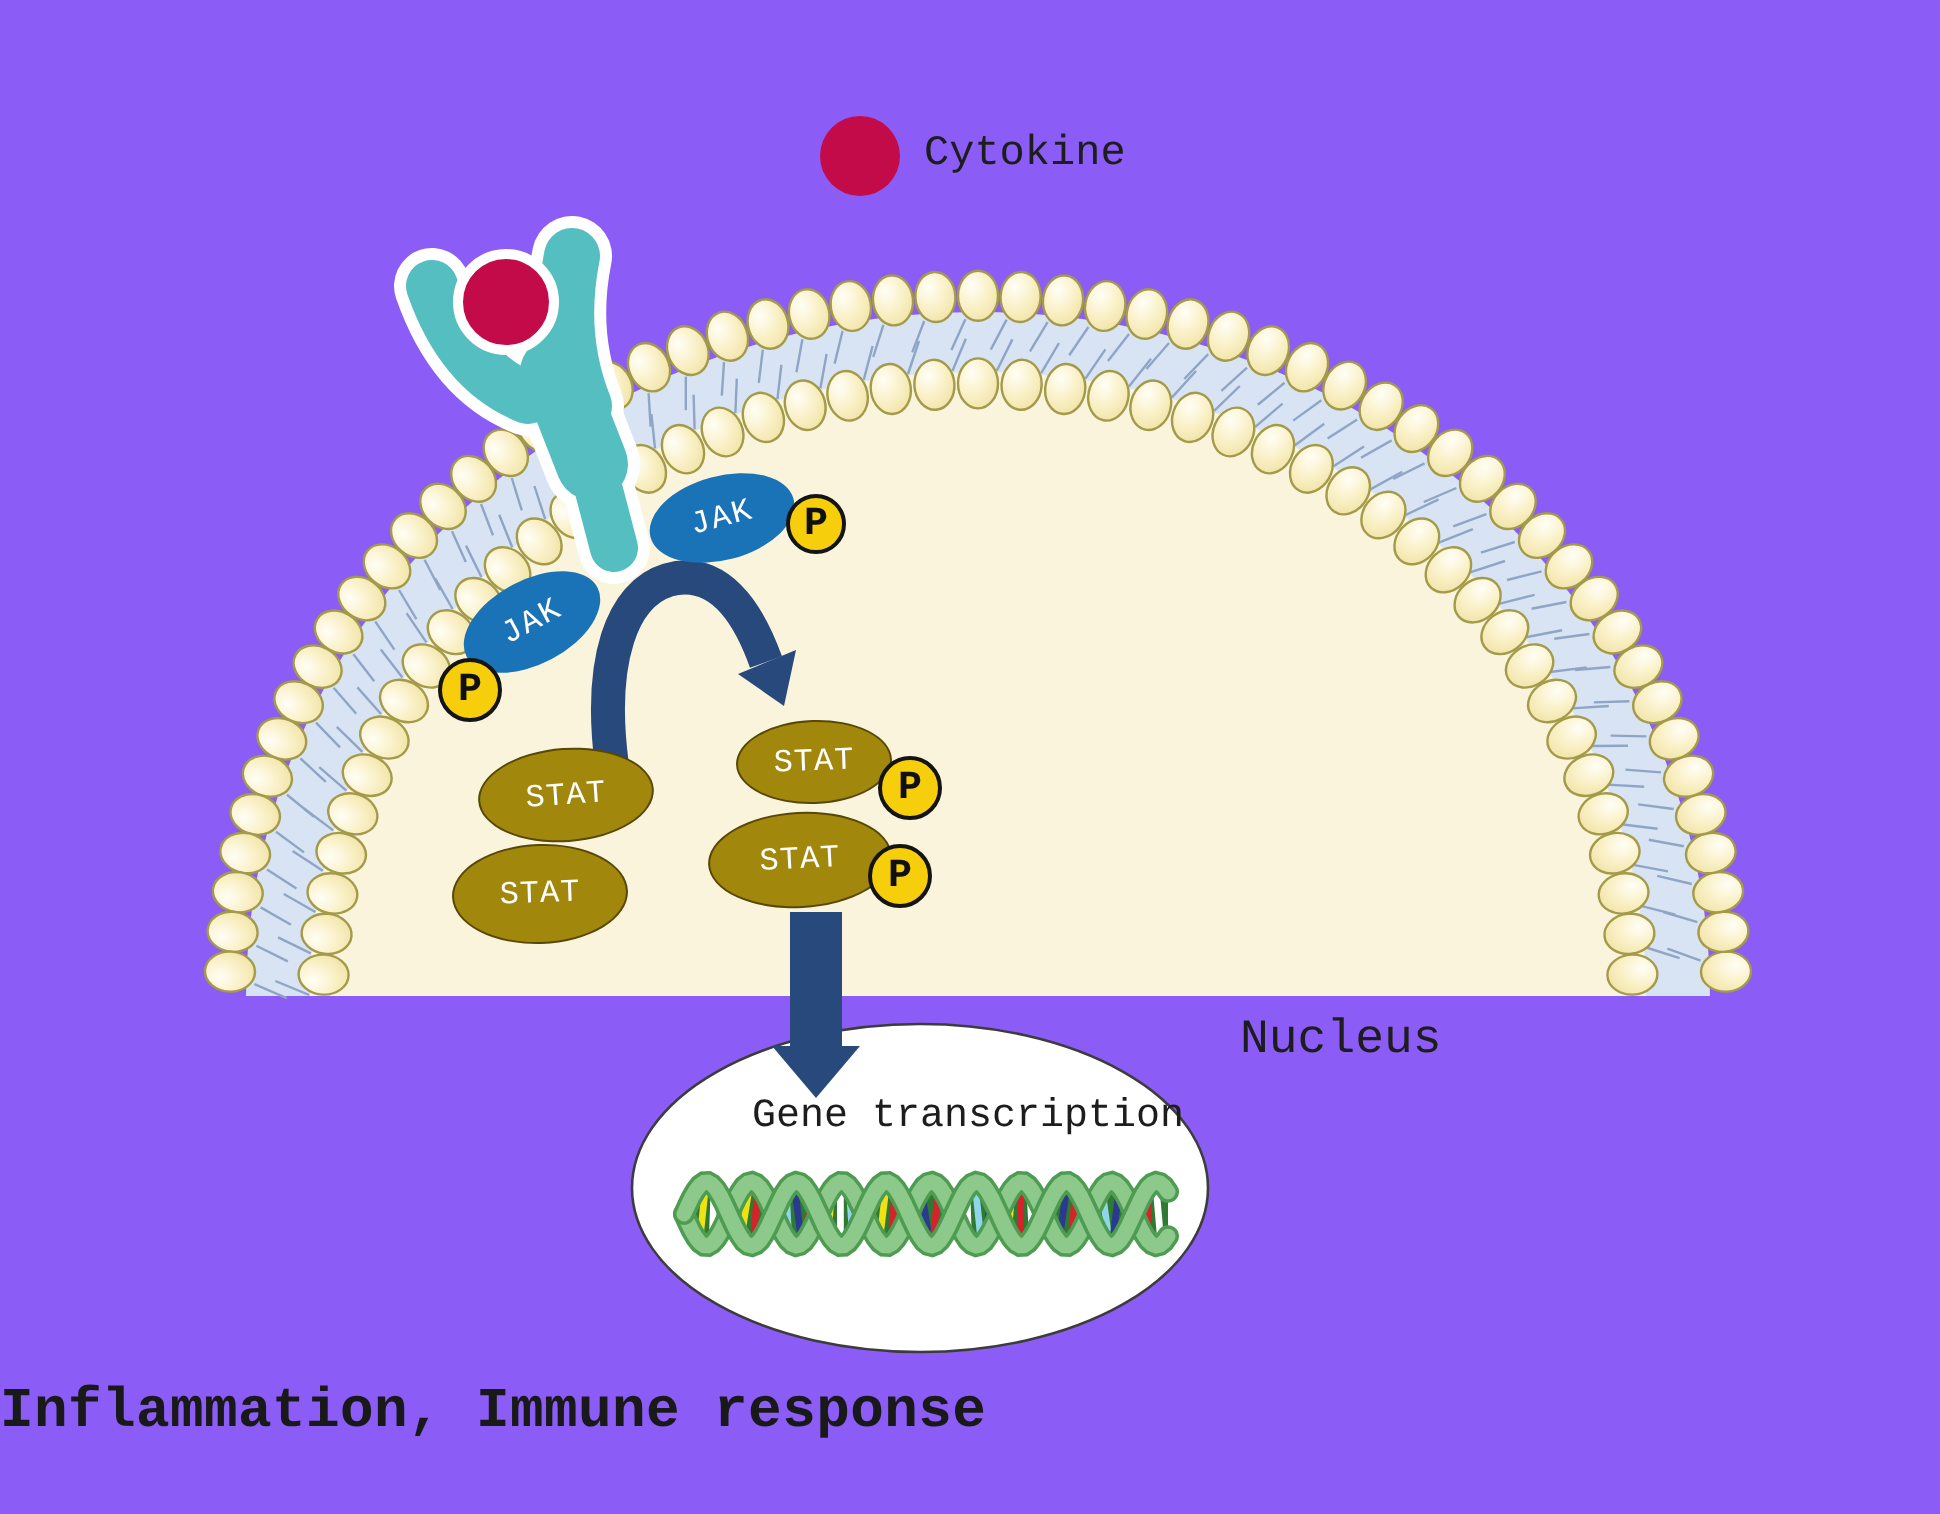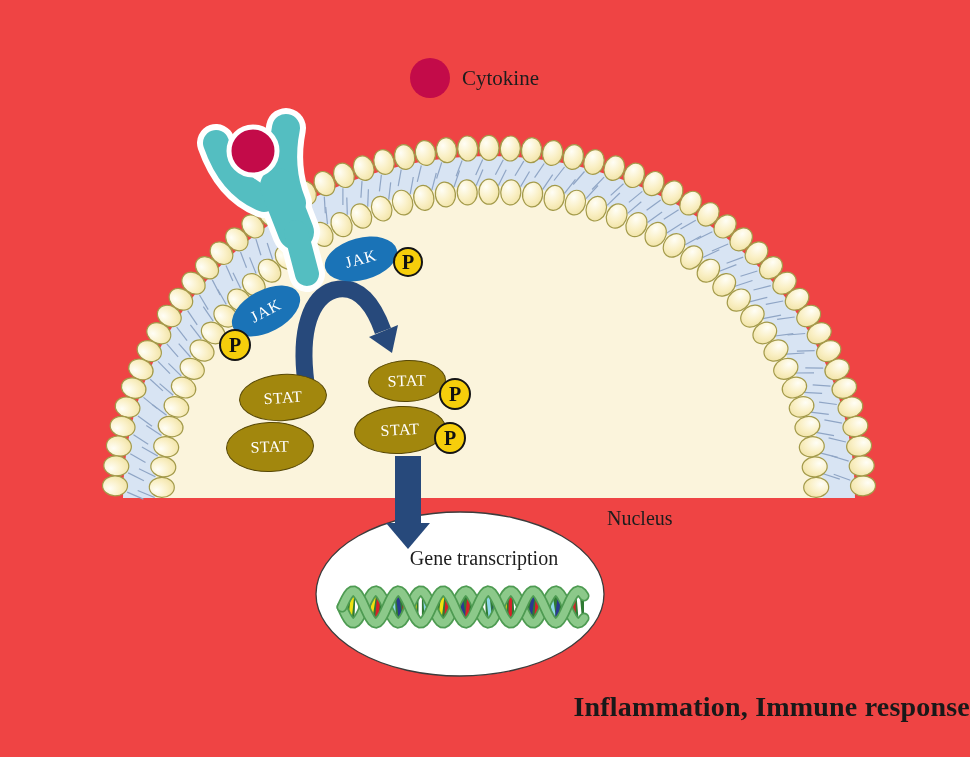--- a/index.html
+++ b/index.html
@@ -1,30 +1,30 @@
 <!DOCTYPE html>
 <html><head>
 <meta charset="utf-8">
 <style>
   html,body{margin:0;padding:0;background:#ffffff;}
-  #stage{position:relative;width:970px;height:757px;background:#ef4444;overflow:hidden;
-         font-family:Liberation Serif, serif;color:#1d1d1d;}
+  #stage{position:relative;width:970px;height:757px;background:#8b5cf6;overflow:hidden;
+         font-family:Liberation Mono, monospace;color:#1d1d1d;}
   #diagram-svg{position:absolute;left:0;top:0;}
   .oval{position:absolute;display:flex;align-items:center;justify-content:center;
         border-radius:50%;color:#ffffff;}
   .jak{background:#1A73B7;font-size:16px;letter-spacing:1px;}
   .stat{background:#A2870D;border:1.5px solid #574806;font-size:16px;letter-spacing:.5px;box-sizing:border-box;}
   .p-badge{position:absolute;width:32px;height:32px;background:#F6CE0B;border:2.5px solid #141414;
         border-radius:50%;display:flex;align-items:center;justify-content:center;
         font-weight:bold;font-size:20px;color:#101010;box-sizing:border-box;}
   .legend-dot{position:absolute;left:410px;top:58px;width:40px;height:40px;border-radius:50%;background:#C30B49;}
   .legend-label{position:absolute;left:462px;top:66px;font-size:21px;}
-  .nucleus-label{position:absolute;left:607px;top:507px;font-size:20px;}
+  .nucleus-label{position:absolute;left:620px;top:507px;font-size:24px;}
   .gene-label{position:absolute;left:359px;top:547px;width:250px;text-align:center;font-size:20px;}
-  .title{position:absolute;left:0;right:0;top:691px;text-align:right;font-size:28px;
+  .title{position:absolute;left:0;right:0;top:691px;text-align:left;font-size:28px;
          font-weight:bold;color:#191919;letter-spacing:.2px;}
 </style>
 </head>
 <body>
 
 <div id="stage">
 
   <svg id="diagram-svg" width="970" height="757" viewBox="0 0 970 757">
     <defs>
       <radialGradient id="headGrad" cx="0.35" cy="0.3" r="0.8">

